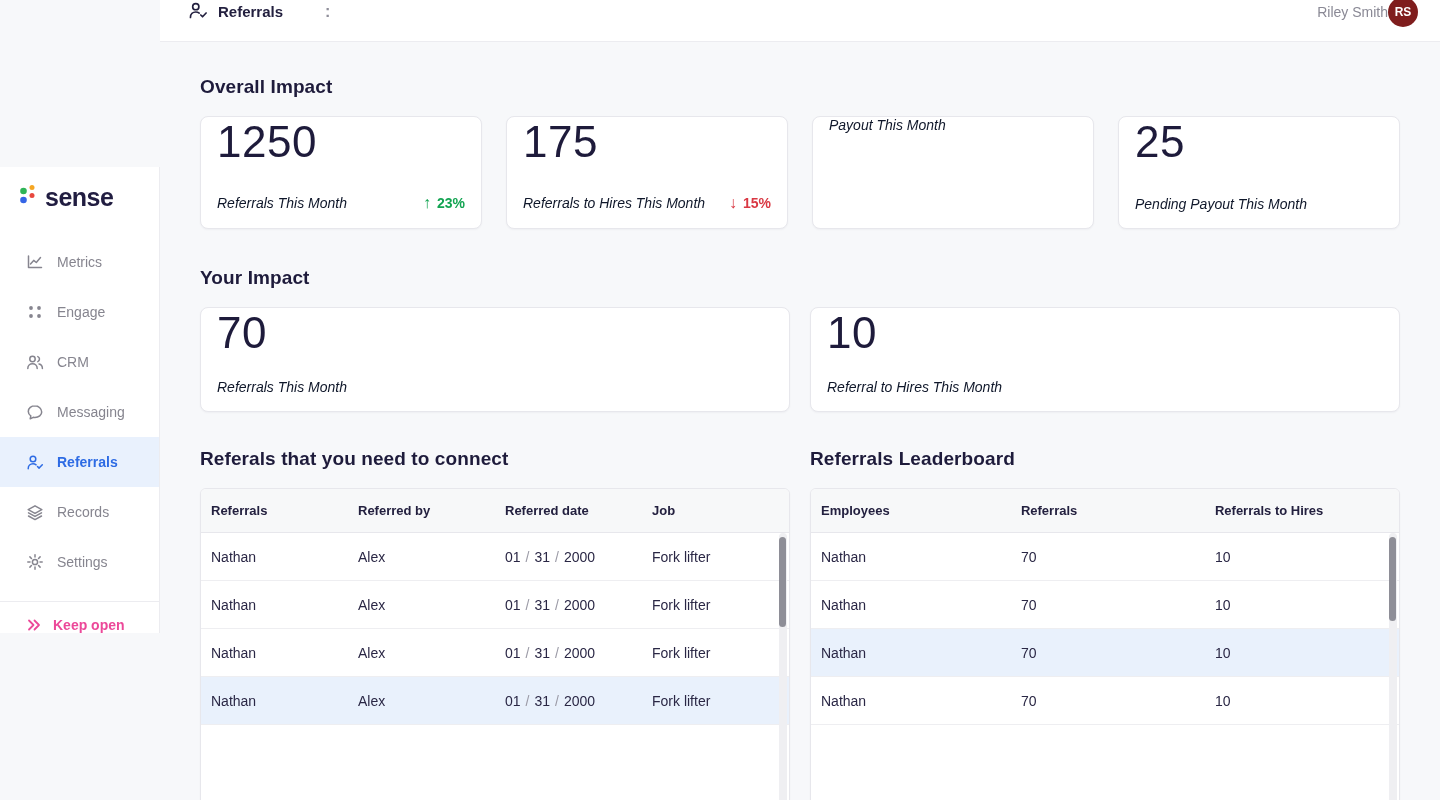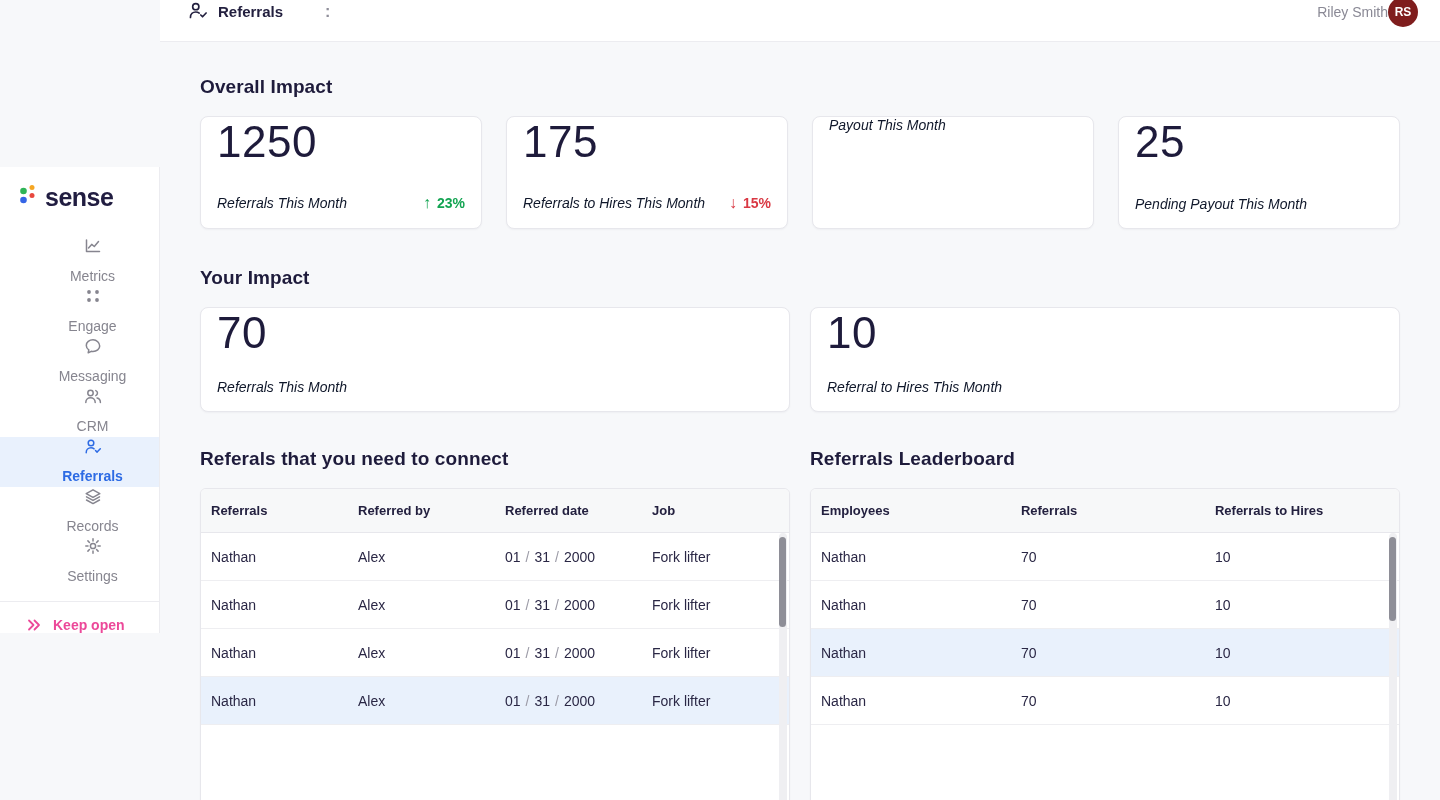--- a/index.html
+++ b/index.html
@@ -5,21 +5,21 @@
   * { margin:0; padding:0; box-sizing:border-box; }
   html,body { width:1440px; height:800px; overflow:hidden; }
   body { font-family:"Liberation Sans", sans-serif; background:#f7f8fa; color:#23203f; }
   .app { display:flex; width:1440px; height:800px;align-items:center; }
 
   
   .sidebar { width:160px; background:#fff; border-right:1px solid #ececf0; flex-shrink:0; display:flex; flex-direction:column; }
   .logo { height:60px; display:flex; align-items:center; gap:7px; padding-left:18px; }
   .logo-text { font-size:25px; font-weight:700; color:#211d41; letter-spacing:-0.5px; }
   .nav { padding-top:10px; }
-  .nav-item { height:50px; display:flex; align-items:center; gap:13px; padding-left:26px; color:#86858f; font-size:14px; cursor:pointer;flex-direction:column; }
+  .nav-item { height:50px; display:flex; align-items:center; gap:13px; padding-left:26px; color:#86858f; font-size:14px; cursor:pointer; }
   .nav-item .icon { width:18px; height:18px; display:flex; align-items:center; }
   .nav-item.active { background:#e9f1fd; color:#2d6be4; font-weight:600; }
   .sidebar-footer { border-top:1px solid #ececf0; margin-top:14px; padding:15px 0 0 26px; }
   .keep-open { display:flex; align-items:center; gap:11px; color:#ec4899; font-size:14px; font-weight:700; cursor:pointer; }
   .keep-open .icon { width:16px; height:16px; display:flex; }
 
   
   .main-col { flex:1; display:flex; flex-direction:column; min-width:0; }
   .topbar { height:60px; background:#fff; border-bottom:1px solid #ececf0; display:flex; align-items:center; padding:0 22px 0 28px; flex-shrink:0; }
   .tb-section { display:flex; align-items:center; gap:10px; font-size:15px; font-weight:700; color:#23203f; }
@@ -97,35 +97,35 @@
               <circle cx="13" cy="5" r="1.9"></circle>
               <circle cx="5" cy="13" r="1.9"></circle>
               <circle cx="13" cy="13" r="1.9"></circle>
           </svg>
         </span>
         <span>Engage</span>
       </div>
       <div class="nav-item">
         <span class="icon">
           <svg width="18" height="18" viewBox="0 0 18 18" fill="none" stroke="currentColor" stroke-width="1.5" stroke-linecap="round" stroke-linejoin="round">
-            <path d="M9 2.8c-3.7 0-6.7 2.5-6.7 5.6 0 1.8 1 3.4 2.5 4.4l-.6 3 3-1.5c.6.1 1.2.2 1.8.2 3.7 0 6.7-2.5 6.7-5.6S12.7 2.8 9 2.8z"></path>
-          </svg>
-        </span>
-        <span>Messaging</span>
-      </div>
-      <div class="nav-item">
-        <span class="icon">
-          <svg width="18" height="18" viewBox="0 0 18 18" fill="none" stroke="currentColor" stroke-width="1.5" stroke-linecap="round" stroke-linejoin="round">
             <circle cx="6.5" cy="6" r="2.7"></circle>
               <path d="M1.8 15.5c0-2.9 2.1-4.7 4.7-4.7s4.7 1.8 4.7 4.7"></path>
             <path d="M11.8 3.6a2.7 2.7 0 010 5"></path>
               <path d="M13 10.9c2.1.4 3.4 2 3.4 4.6"></path>
           </svg>
         </span>
         <span>CRM</span>
+      </div>
+      <div class="nav-item">
+        <span class="icon">
+          <svg width="18" height="18" viewBox="0 0 18 18" fill="none" stroke="currentColor" stroke-width="1.5" stroke-linecap="round" stroke-linejoin="round">
+            <path d="M9 2.8c-3.7 0-6.7 2.5-6.7 5.6 0 1.8 1 3.4 2.5 4.4l-.6 3 3-1.5c.6.1 1.2.2 1.8.2 3.7 0 6.7-2.5 6.7-5.6S12.7 2.8 9 2.8z"></path>
+          </svg>
+        </span>
+        <span>Messaging</span>
       </div>
       <div class="nav-item active">
         <span class="icon">
           <svg width="18" height="18" viewBox="0 0 18 18" fill="none" stroke="currentColor" stroke-width="1.5" stroke-linecap="round" stroke-linejoin="round">
             <circle cx="7" cy="6" r="2.8"></circle>
               <path d="M2.2 15.7c0-3 2.2-4.9 4.8-4.9 1.2 0 2.3.4 3.1 1"></path>
               <path d="M11.5 13.5l1.6 1.6 3.2-3.4"></path>
           </svg>
         </span>
         <span>Referrals</span>

